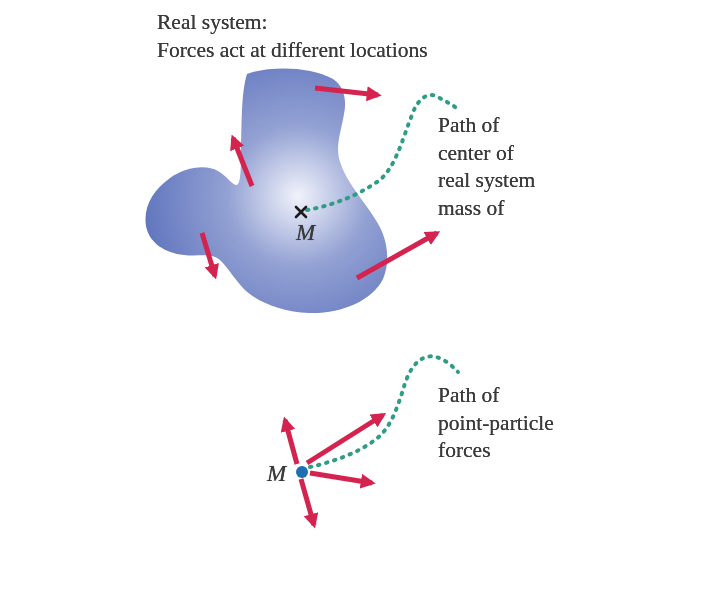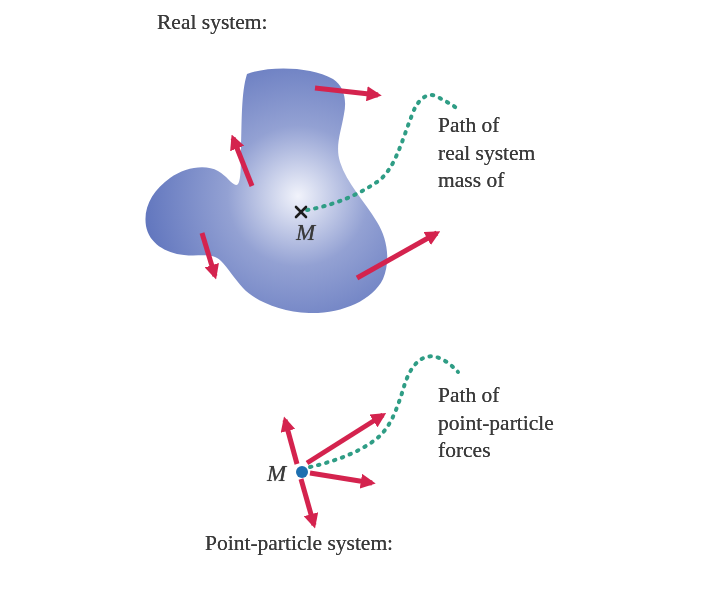--- a/index.html
+++ b/index.html
@@ -92,35 +92,36 @@
     </g>
 
     <path class="dashpath" d="M310,467 C332,462 356,454 375,440
          C391,428 397,408 403,390
          C407,375 414,361 426,357
          C437,354 449,362 458,372"></path>
   </svg>
 
   <div class="txt" style="left:157px; top:9px;">
     <div>Real system:</div>
+    <div>Forces act at different locations</div>
   </div>
 
   <div class="txt" style="left:438px; top:112px;">
     <div>Path of</div>
+    <div>center of</div>
     <div>real system</div>
     <div>mass of</div>
   </div>
 
   <div class="txt mass" style="left:296px; top:221px;">M</div>
 
   <div class="txt mass" style="left:267px; top:462px;">M</div>
 
   <div class="txt" style="left:438px; top:382px;">
     <div>Path of</div>
     <div>point-particle</div>
     <div>forces</div>
   </div>
 
   <div class="txt" style="left:205px; top:530px;">
-    <div>Point-particle system:</div>
   </div>
 
 </div>
 
 </body></html>

